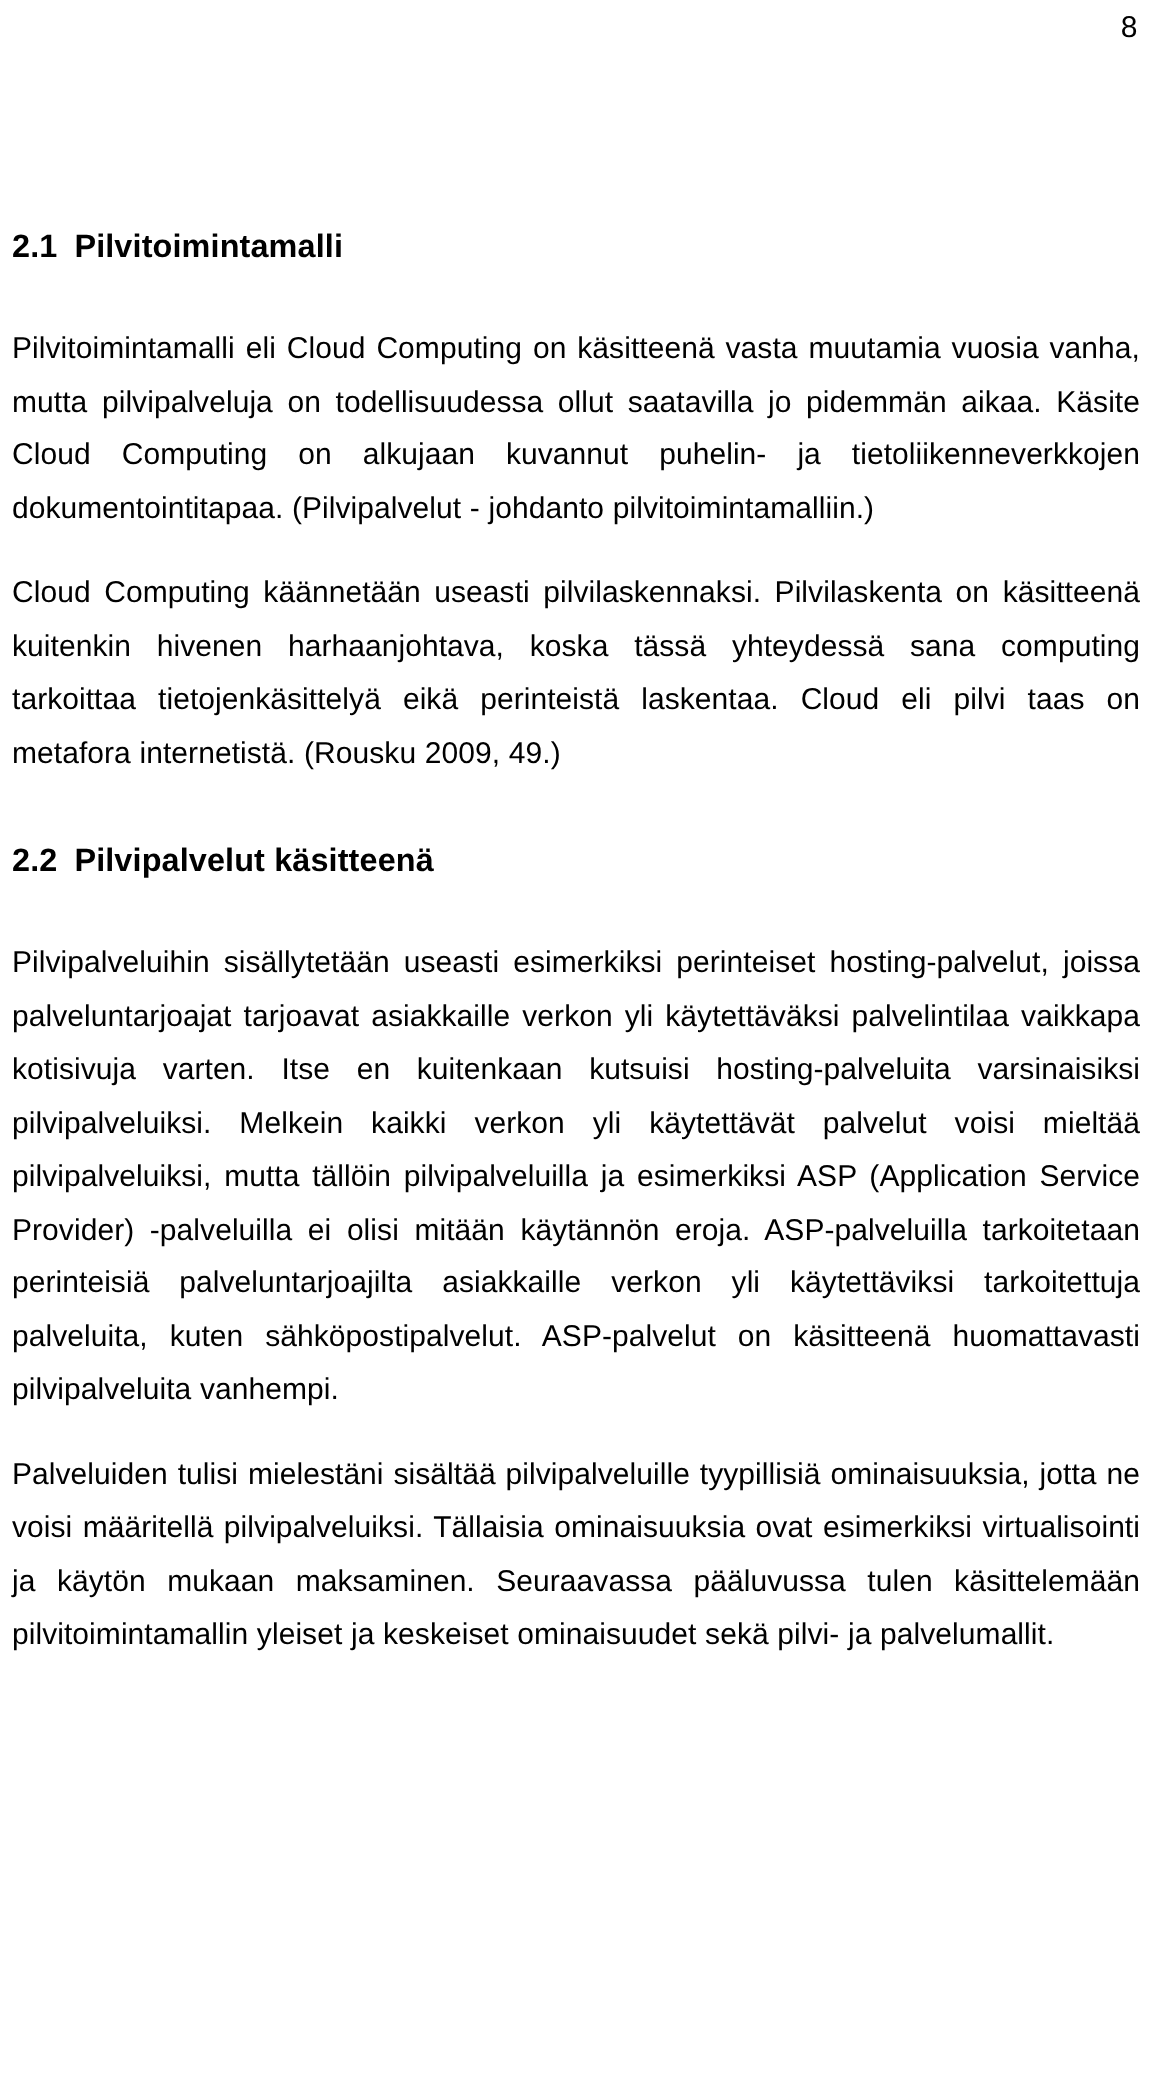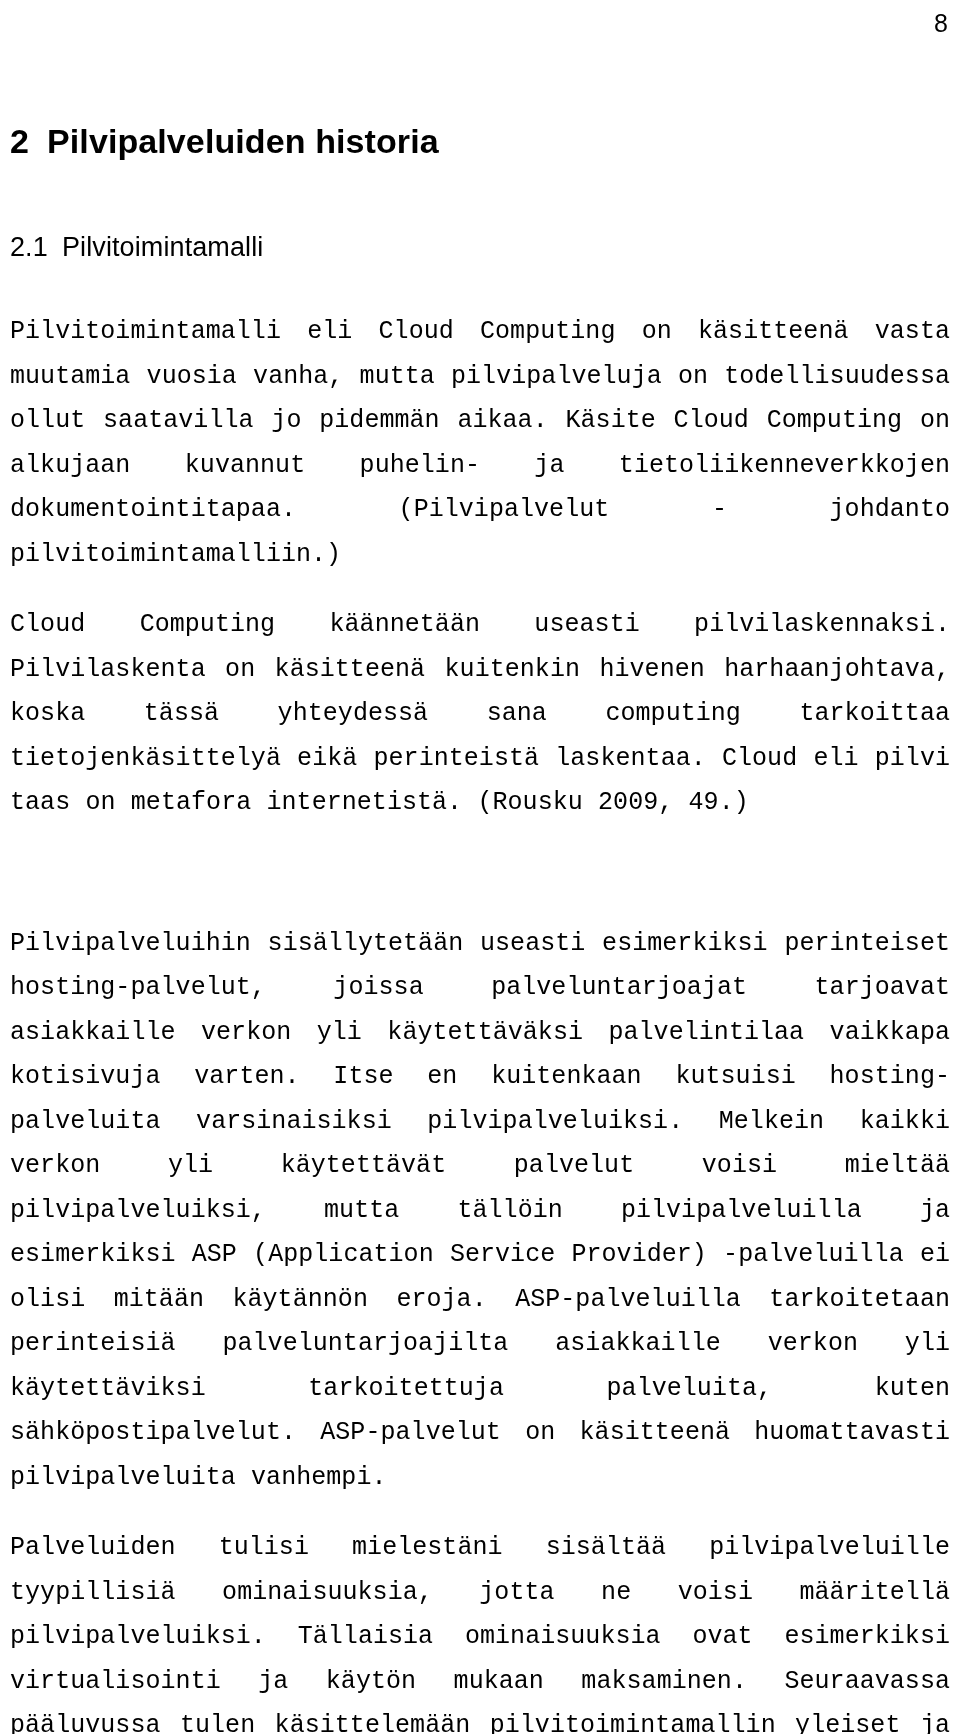--- a/index.html
+++ b/index.html
@@ -40,21 +40,21 @@
     line-height: 42px;
     margin: 0 0 0 0;
     padding: 0;
     letter-spacing: 0.1px;
   }
   h1.chapter-title .num {
     margin-right: 18px;
   }
   h2.section-title {
     font-size: 27px;
-    font-weight: normal;
+    font-weight: bold;
     line-height: 34px;
     margin: 0;
     padding: 0;
     letter-spacing: 0.1px;
   }
   h2.section-title .num {
     display: inline-block;
     min-width: 52px;
   }
   .spacer-after-chapter { height: 68px; }
@@ -62,21 +62,20 @@
   .spacer-before-section { height: 50px; }
   p.body-text {
     font-size: 25px;
     line-height: 44.5px;
     margin: 0;
     padding: 0;
     text-align: justify;
     text-justify: inter-word;
     letter-spacing: 0.05px;
     word-spacing: 0.2px;
-    font-family: Liberation Mono, monospace;
   }
   p.body-text + p.body-text {
     margin-top: 26px;
   }
   .footer {
     position: absolute;
     left: 10px;
     bottom: 10px;
     width: 940px;
   }
@@ -89,37 +88,37 @@
 </style>
 </head>
 <body>
 
 <div class="page">
 
   <div class="page-number">8</div>
 
   <div class="content">
 
-    <h1 class="chapter-title">
-      <span class="num">2</span><span>Pilvipalveluiden historia</span>
-    </h1>
 
     <div class="spacer-after-chapter"></div>
 
     <h2 class="section-title">
       <span class="num">2.1</span><span>Pilvitoimintamalli</span>
     </h2>
 
     <div class="spacer-after-section"></div>
 
     <p class="body-text">Pilvitoimintamalli eli Cloud Computing on käsitteenä vasta muutamia vuosia vanha, mutta pilvipalveluja on todellisuudessa ollut saatavilla jo pidemmän aikaa. Käsite Cloud Computing on alkujaan kuvannut puhelin- ja tietoliikenneverkkojen dokumentointitapaa. (Pilvipalvelut - johdanto pilvitoimintamalliin.)</p>
     <p class="body-text">Cloud Computing käännetään useasti pilvilaskennaksi. Pilvilaskenta on käsitteenä kuitenkin hivenen harhaanjohtava, koska tässä yhteydessä sana computing tarkoittaa tietojenkäsittelyä eikä perinteistä laskentaa. Cloud eli pilvi taas on metafora internetistä. (Rousku 2009, 49.)</p>
 
     <div class="spacer-before-section"></div>
 
+    <h2 class="section-title">
+      <span class="num">2.2</span><span>Pilvipalvelut käsitteenä</span>
+    </h2>
 
     <div class="spacer-after-section"></div>
 
     <p class="body-text">Pilvipalveluihin sisällytetään useasti esimerkiksi perinteiset hosting-palvelut, joissa palveluntarjoajat tarjoavat asiakkaille verkon yli käytettäväksi palvelintilaa vaikkapa kotisivuja varten. Itse en kuitenkaan kutsuisi hosting-palveluita varsinaisiksi pilvipalveluiksi. Melkein kaikki verkon yli käytettävät palvelut voisi mieltää pilvipalveluiksi, mutta tällöin pilvipalveluilla ja esimerkiksi ASP (Application Service Provider) -palveluilla ei olisi mitään käytännön eroja. ASP-palveluilla tarkoitetaan perinteisiä palveluntarjoajilta asiakkaille verkon yli käytettäviksi tarkoitettuja palveluita, kuten sähköpostipalvelut. ASP-palvelut on käsitteenä huomattavasti pilvipalveluita vanhempi.</p>
     <p class="body-text">Palveluiden tulisi mielestäni sisältää pilvipalveluille tyypillisiä ominaisuuksia, jotta ne voisi määritellä pilvipalveluiksi. Tällaisia ominaisuuksia ovat esimerkiksi virtualisointi ja käytön mukaan maksaminen. Seuraavassa pääluvussa tulen käsittelemään pilvitoimintamallin yleiset ja keskeiset ominaisuudet sekä pilvi- ja palvelumallit.</p>
 
   </div>
 
 
 </div>

